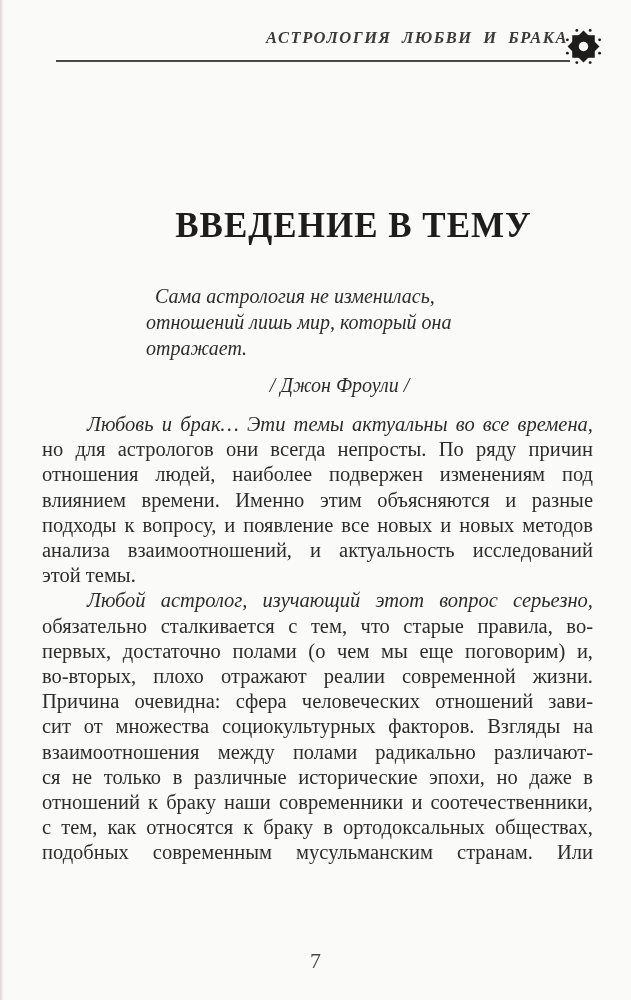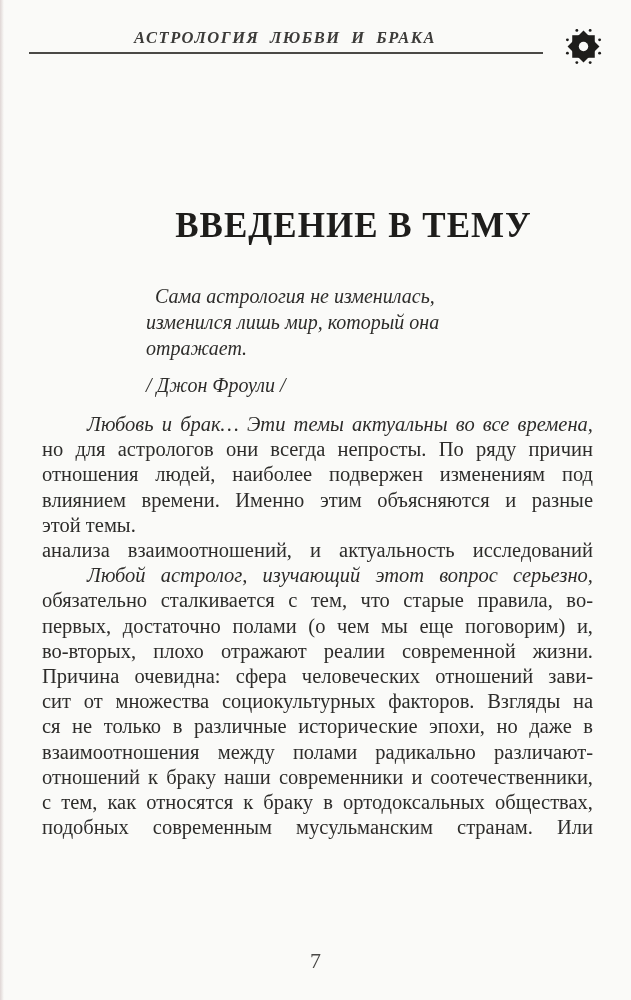--- a/index.html
+++ b/index.html
@@ -20,24 +20,24 @@
     left: 0; top: 0; bottom: 0;
     width: 4px;
     background: linear-gradient(to right, rgba(196,178,178,0.5), rgba(196,178,178,0));
     pointer-events: none;
   }
 
   
   .running-head {
     position: absolute;
     top: 28px;
-    left: 29px;
+    left: 56px;
     width: 514px;
-    text-align: center;
-    padding-bottom: 4px;
+    text-align: right;
+    padding-bottom: 12px;
     border-bottom: 2px solid var(--rule, #4a4946);
   }
   .running-title {
     font-size: 16.5px;
     font-weight: bold;
     font-style: italic;
     letter-spacing: 1.5px;
     word-spacing: 5px;
     color: var(--header-ink, #3c3b39);
     padding-right: 2px;
@@ -73,21 +73,21 @@
     left: 146px;
     width: 397px;
     font-style: italic;
     font-size: 20px;
     line-height: 26px;
     color: var(--ink, #2d2c2a);
   }
   .epigraph-lines > div:first-child { padding-left: 9px; }
   .epigraph-attribution {
     margin-top: 11px;
-    text-align: left;
+    text-align: center;
     padding-right: 10px;
   }
 
   
   .body-text {
     position: absolute;
     top: 412px;
     left: 42px;
     width: 551px;
     font-size: 20.5px;
@@ -136,43 +136,44 @@
       <circle cx="35.7" cy="13.5" r="1.4"></circle>
     </g>
     <circle cx="20" cy="20" r="4.6" fill="#fafaf8"></circle>
   </svg>
 
   <h1 class="chapter-title">ВВЕДЕНИЕ В ТЕМУ</h1>
 
   <div class="epigraph">
     <div class="epigraph-lines">
         <div>Сама астрология не изменилась,</div>
-        <div>изменился лишь мир, который она отражает.</div>
+        <div>отношений лишь мир, который она отражает.</div>
       </div>
     <div class="epigraph-attribution">/ Джон Фроули /</div>
   </div>
 
   <div class="body-text">
       <div class="para">
         <div class="line indent">Любовь и брак… Эти темы актуальны во все времена,</div>
         <div class="line">но для астрологов они всегда непросты. По ряду причин</div>
         <div class="line">отношения людей, наиболее подвержен изменениям под</div>
         <div class="line">влиянием времени. Именно этим объясняются и разные</div>
+        <div class="line">подходы к вопросу, и появление все новых и новых методов</div>
+        <div class="line">анализа взаимоотношений, и актуальность исследований</div>
         <div class="line no-justify-last">этой темы.</div>
-        <div class="line">анализа взаимоотношений, и актуальность исследований</div>
       </div>
       <div class="para">
         <div class="line indent">Любой астролог, изучающий этот вопрос серьезно,</div>
         <div class="line">обязательно сталкивается с тем, что старые правила, во-</div>
         <div class="line">первых, достаточно полами (о чем мы еще поговорим) и,</div>
         <div class="line">во-вторых, плохо отражают реалии современной жизни.</div>
         <div class="line">Причина очевидна: сфера человеческих отношений зави-</div>
         <div class="line">сит от множества социокультурных факторов. Взгляды на</div>
+        <div class="line">взаимоотношения между полами радикально различают-</div>
         <div class="line">ся не только в различные исторические эпохи, но даже в</div>
-        <div class="line">взаимоотношения между полами радикально различают-</div>
         <div class="line">отношений к браку наши современники и соотечественники,</div>
         <div class="line">с тем, как относятся к браку в ортодоксальных обществах,</div>
         <div class="line">подобных современным мусульманским странам. Или</div>
       </div>
     </div>
 
   <div class="page-number">7</div>
 
 </div>
 

